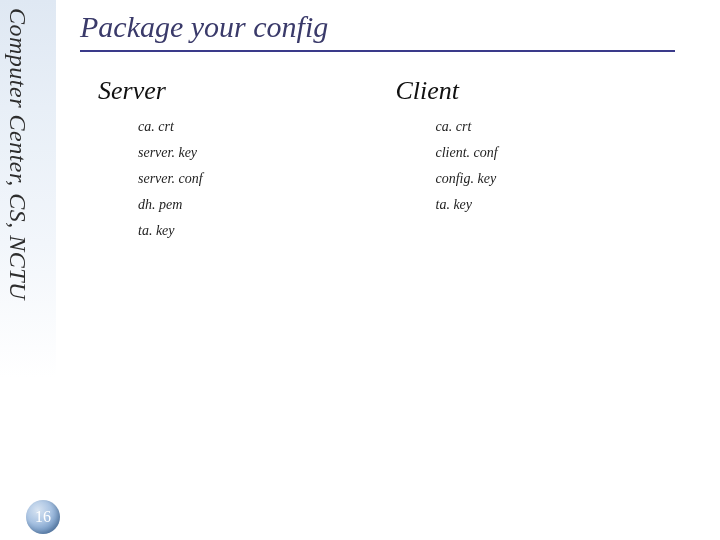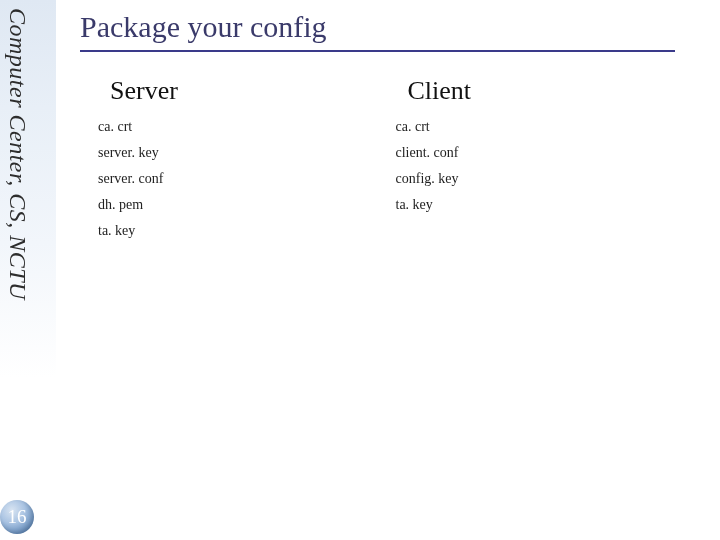--- a/index.html
+++ b/index.html
@@ -37,20 +37,21 @@
     font-weight: 500;
     color: #2d2d2d;
     letter-spacing: 0.5px;
     white-space: nowrap;
   }
   .content {
     position: absolute;
     left: 80px;
     top: 10px;
     right: 20px;
+    font-style: italic;
   }
   .title {
     font-size: 30px;
     color: #3a3a6a;
     margin: 0 0 6px 0;
     font-weight: 400;
   }
   .title-rule {
     border: none;
     border-top: 2px solid #3a3a8a;
@@ -61,42 +62,43 @@
     display: flex;
     width: 595px;
     margin-left: 18px;
   }
   .col {
     flex: 1;
   }
   .col-heading {
     font-size: 26px;
     color: #111;
-    margin: 0 0 8px 12px;
+    margin: 0 0 8px 0;
     font-weight: 400;
   }
   .file-row {
     font-size: 14px;
     color: #222;
     padding: 5px 0;
+    margin-left: 40px;
   }
   .page-num-badge {
     position: absolute;
-    left: 0;
+    left: 26px;
     bottom: 6px;
     width: 34px;
     height: 34px;
     border-radius: 50%;
     background: radial-gradient(circle at 35% 30%, #d8e4f2 0%, #a9c3e2 40%, #5d86b6 80%, #3a6aa0 100%);
     box-shadow: inset -2px -2px 4px rgba(0,0,0,0.15);
     display: flex;
     align-items: center;
     justify-content: center;
     font-family: "Times New Roman", Times, serif;
-    font-size: 19px;
+    font-size: 16px;
     color: #ffffff;
   }
 </style>
 </head>
 <body>
 
 <div class="sidebar-strip"></div>
 
 <div class="vertical-label">Computer Center, CS, NCTU</div>
 

